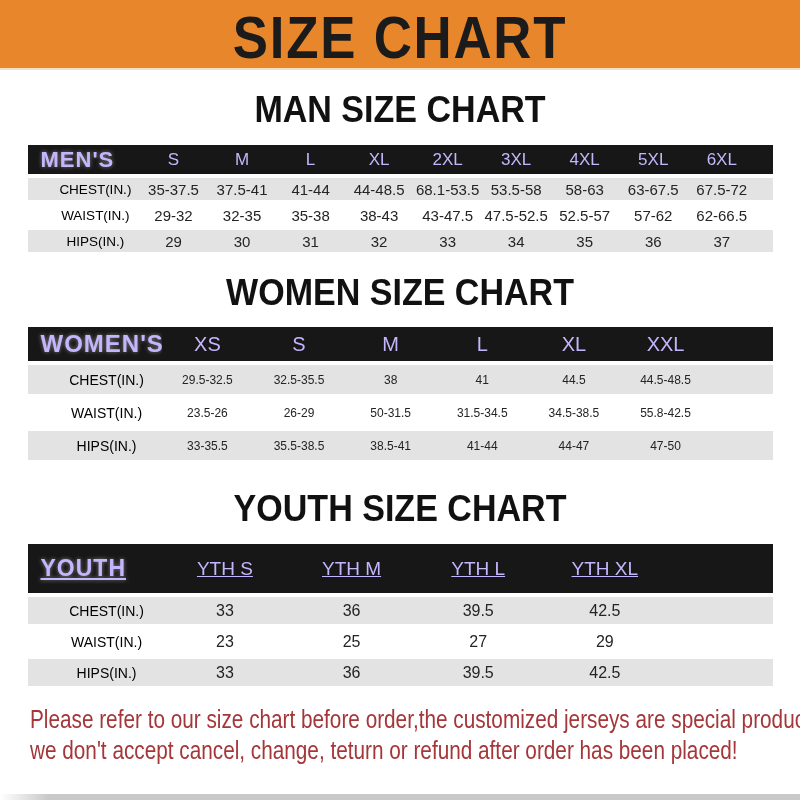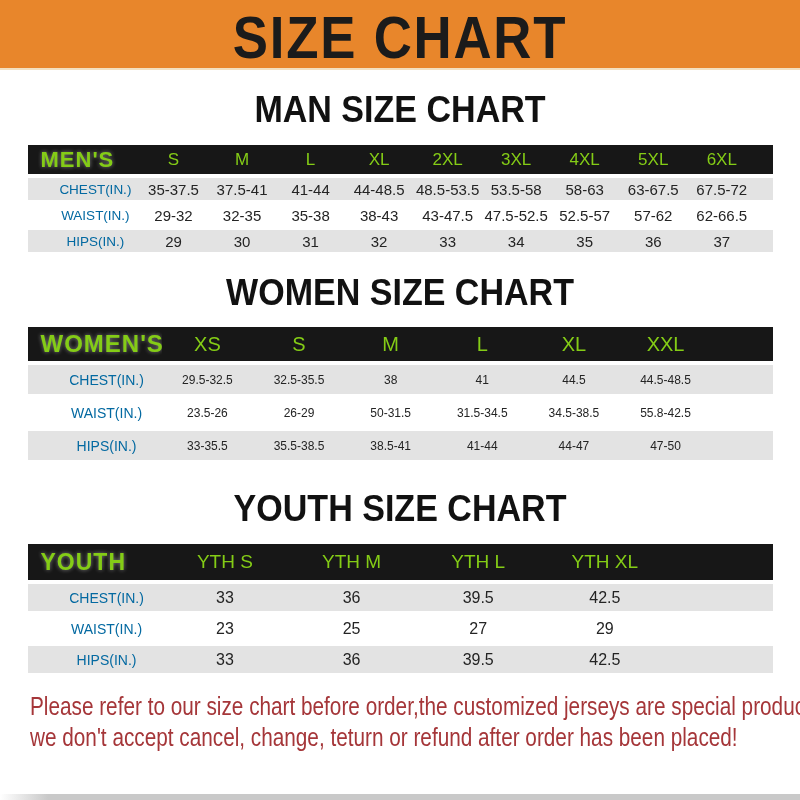--- a/index.html
+++ b/index.html
@@ -46,42 +46,42 @@
     width:745px; margin:0 auto;
     border-collapse:separate; border-spacing:0 4px;
     table-layout:fixed;
   }
   table.size-table th, table.size-table td {
     text-align:center; vertical-align:middle;
     padding:0; overflow:hidden; white-space:nowrap;
   }
   table.size-table thead th {
     background:var(--header-bar-bg, #171717);
-    color:#84cc16; font-weight:400;margin-top:24px;
+    color:#c4b5fd; font-weight:400;margin-top:24px;
   }
   table.size-table thead th.corner {
     text-align:left; padding-left:13px; font-weight:800;
     letter-spacing:1px;
     text-shadow:0 0 4px rgba(255,255,255,0.45);
   }
   table.size-table tbody td { color:#242424; background:#ffffff; }
   table.size-table tbody tr:nth-child(odd) td { background:var(--row-alt-bg, #E3E3E3); }
-  table.size-table td.rowlabel { color:#0369a1;padding-left:24px; }
+  table.size-table td.rowlabel { color:#000000;padding-left:24px; }
 
   .men   thead th { height:29px; font-size:17px; }
   .men   thead th.corner { font-size:22px; }
   .men   tbody td { height:22px; font-size:15px; }
   .men   tbody td.rowlabel { font-size:13.5px; }
 
   .women thead th { height:34px; font-size:20px; }
   .women thead th.corner { font-size:24px; }
   .women tbody td { height:29px; font-size:12px; }
   .women tbody td.rowlabel { font-size:14px; }
 
-  .youth thead th { height:36px; font-size:19px; }
+  .youth thead th { height:49px; font-size:19px;text-decoration:underline; }
   .youth thead th.corner { font-size:23px; }
   .youth tbody td { height:27px; font-size:16px; }
   .youth tbody td.rowlabel { font-size:14px; }
 
   
   .note {
     margin:14px 0 0 30px;
     color:var(--note-color, #A53639);
   }
   .note p {
@@ -138,21 +138,21 @@
             <th class="filler"></th>
           </tr>
         </thead>
       <tbody>
           <tr>
             <td class="rowlabel">CHEST(IN.)</td>
             <td class="val">35-37.5</td>
             <td class="val">37.5-41</td>
             <td class="val">41-44</td>
             <td class="val">44-48.5</td>
-            <td class="val">48.5-53.5</td>
+            <td class="val">68.1-53.5</td>
             <td class="val">53.5-58</td>
             <td class="val">58-63</td>
             <td class="val">63-67.5</td>
             <td class="val">67.5-72</td>
             <td class="filler"></td>
           </tr>
           <tr>
             <td class="rowlabel">WAIST(IN.)</td>
             <td class="val">29-32</td>
             <td class="val">32-35</td>

